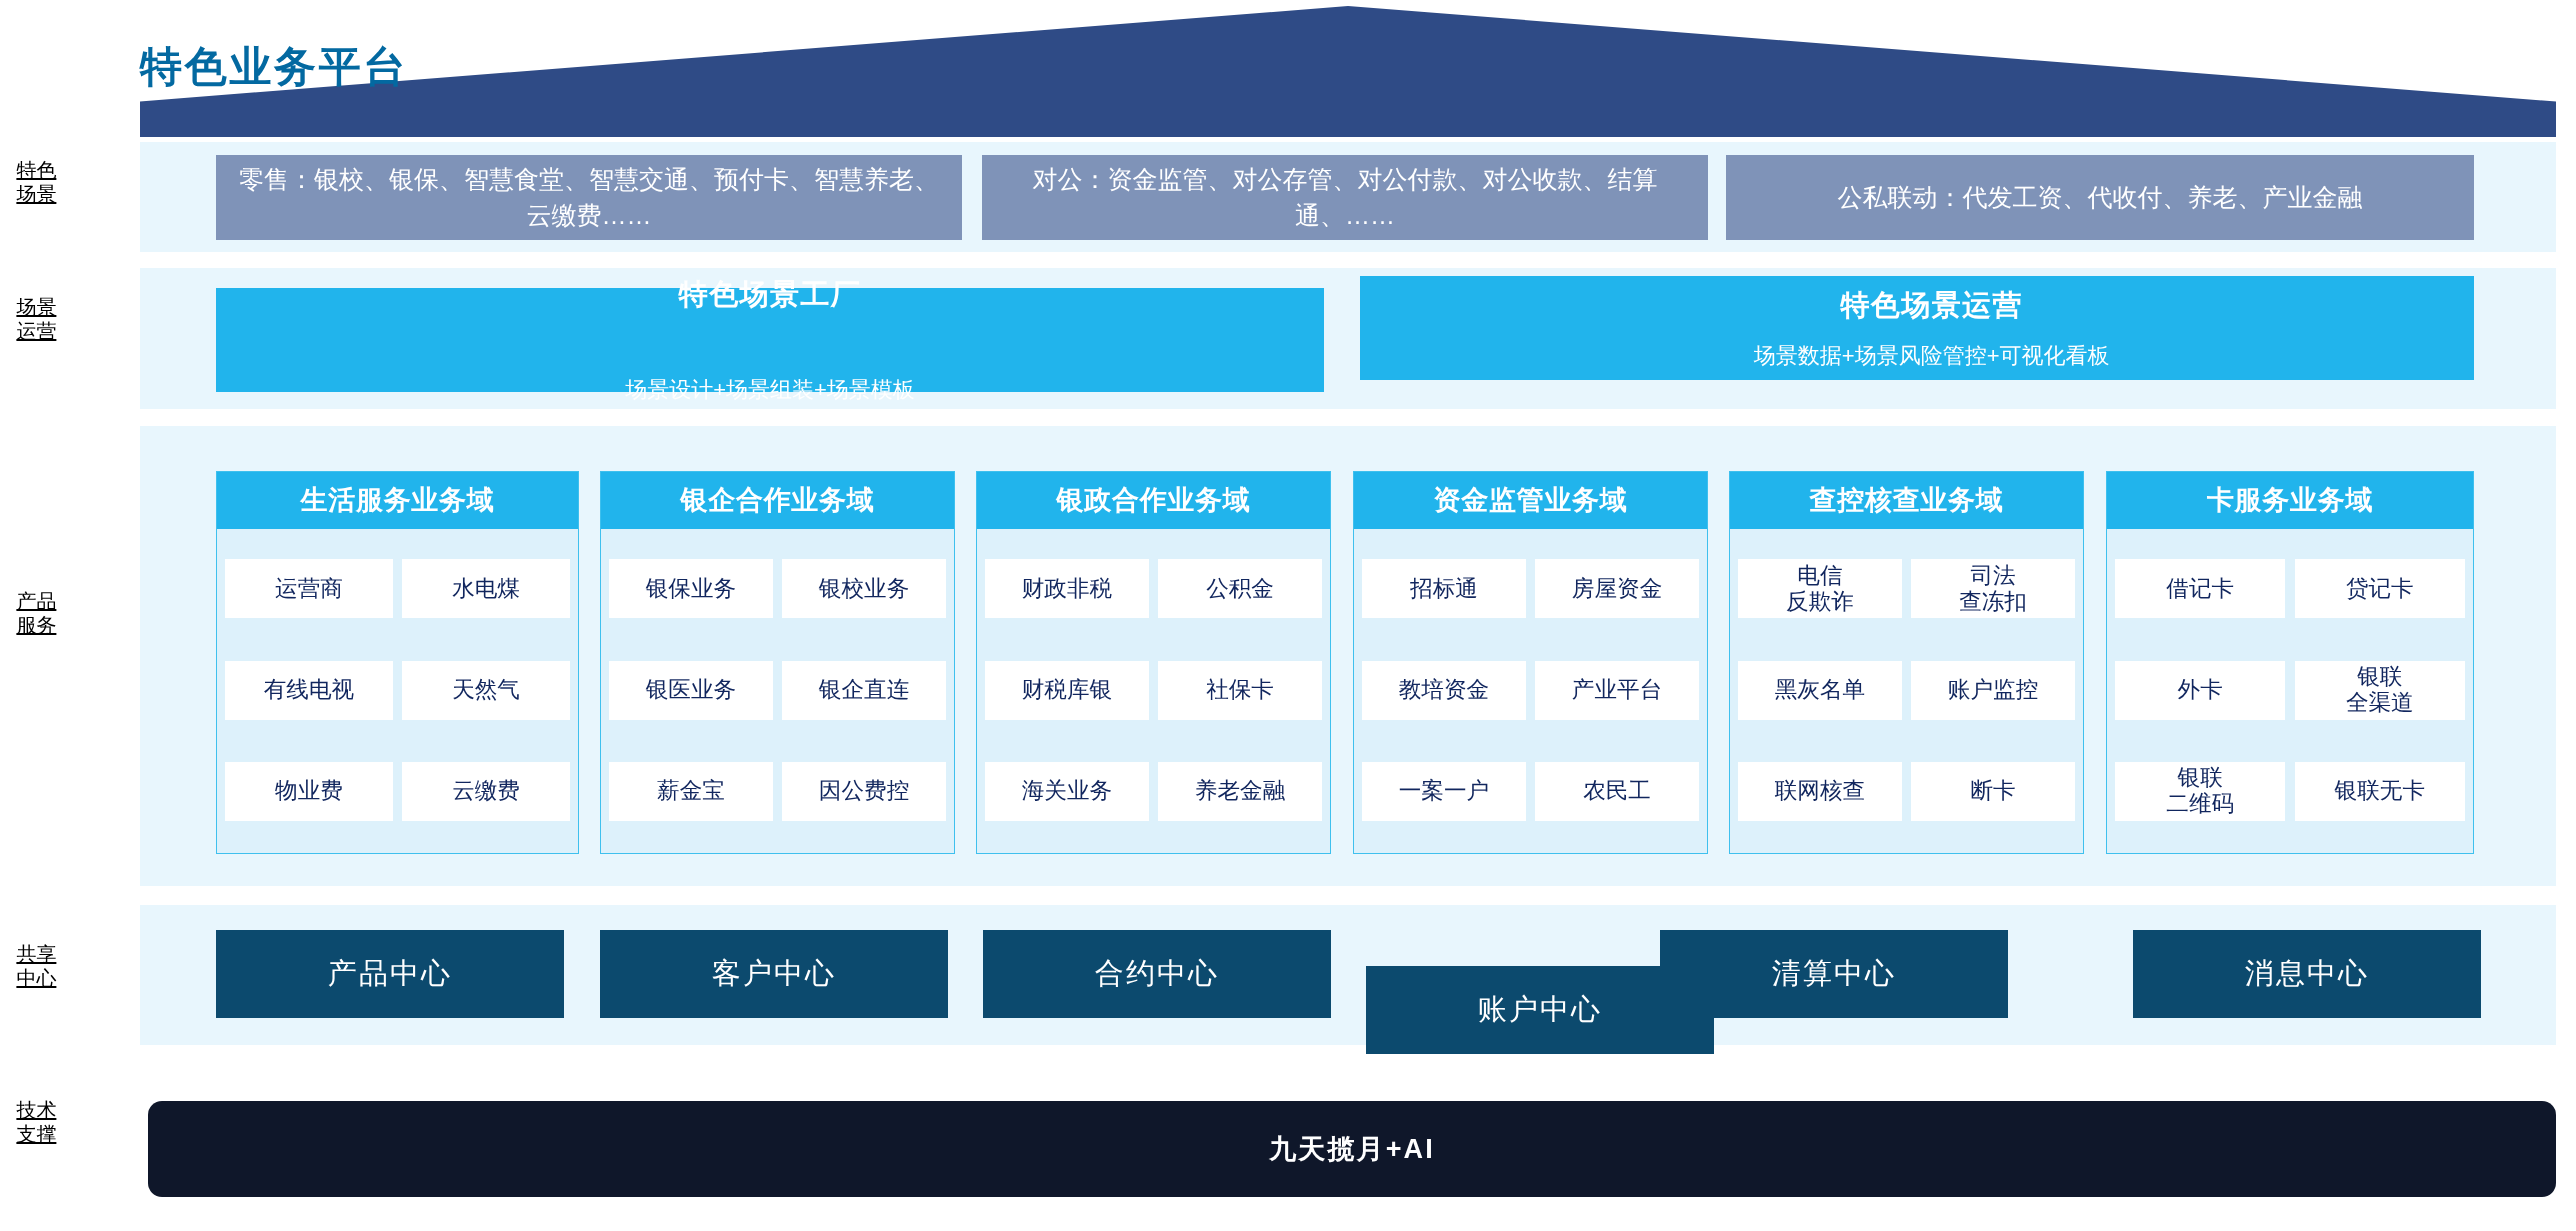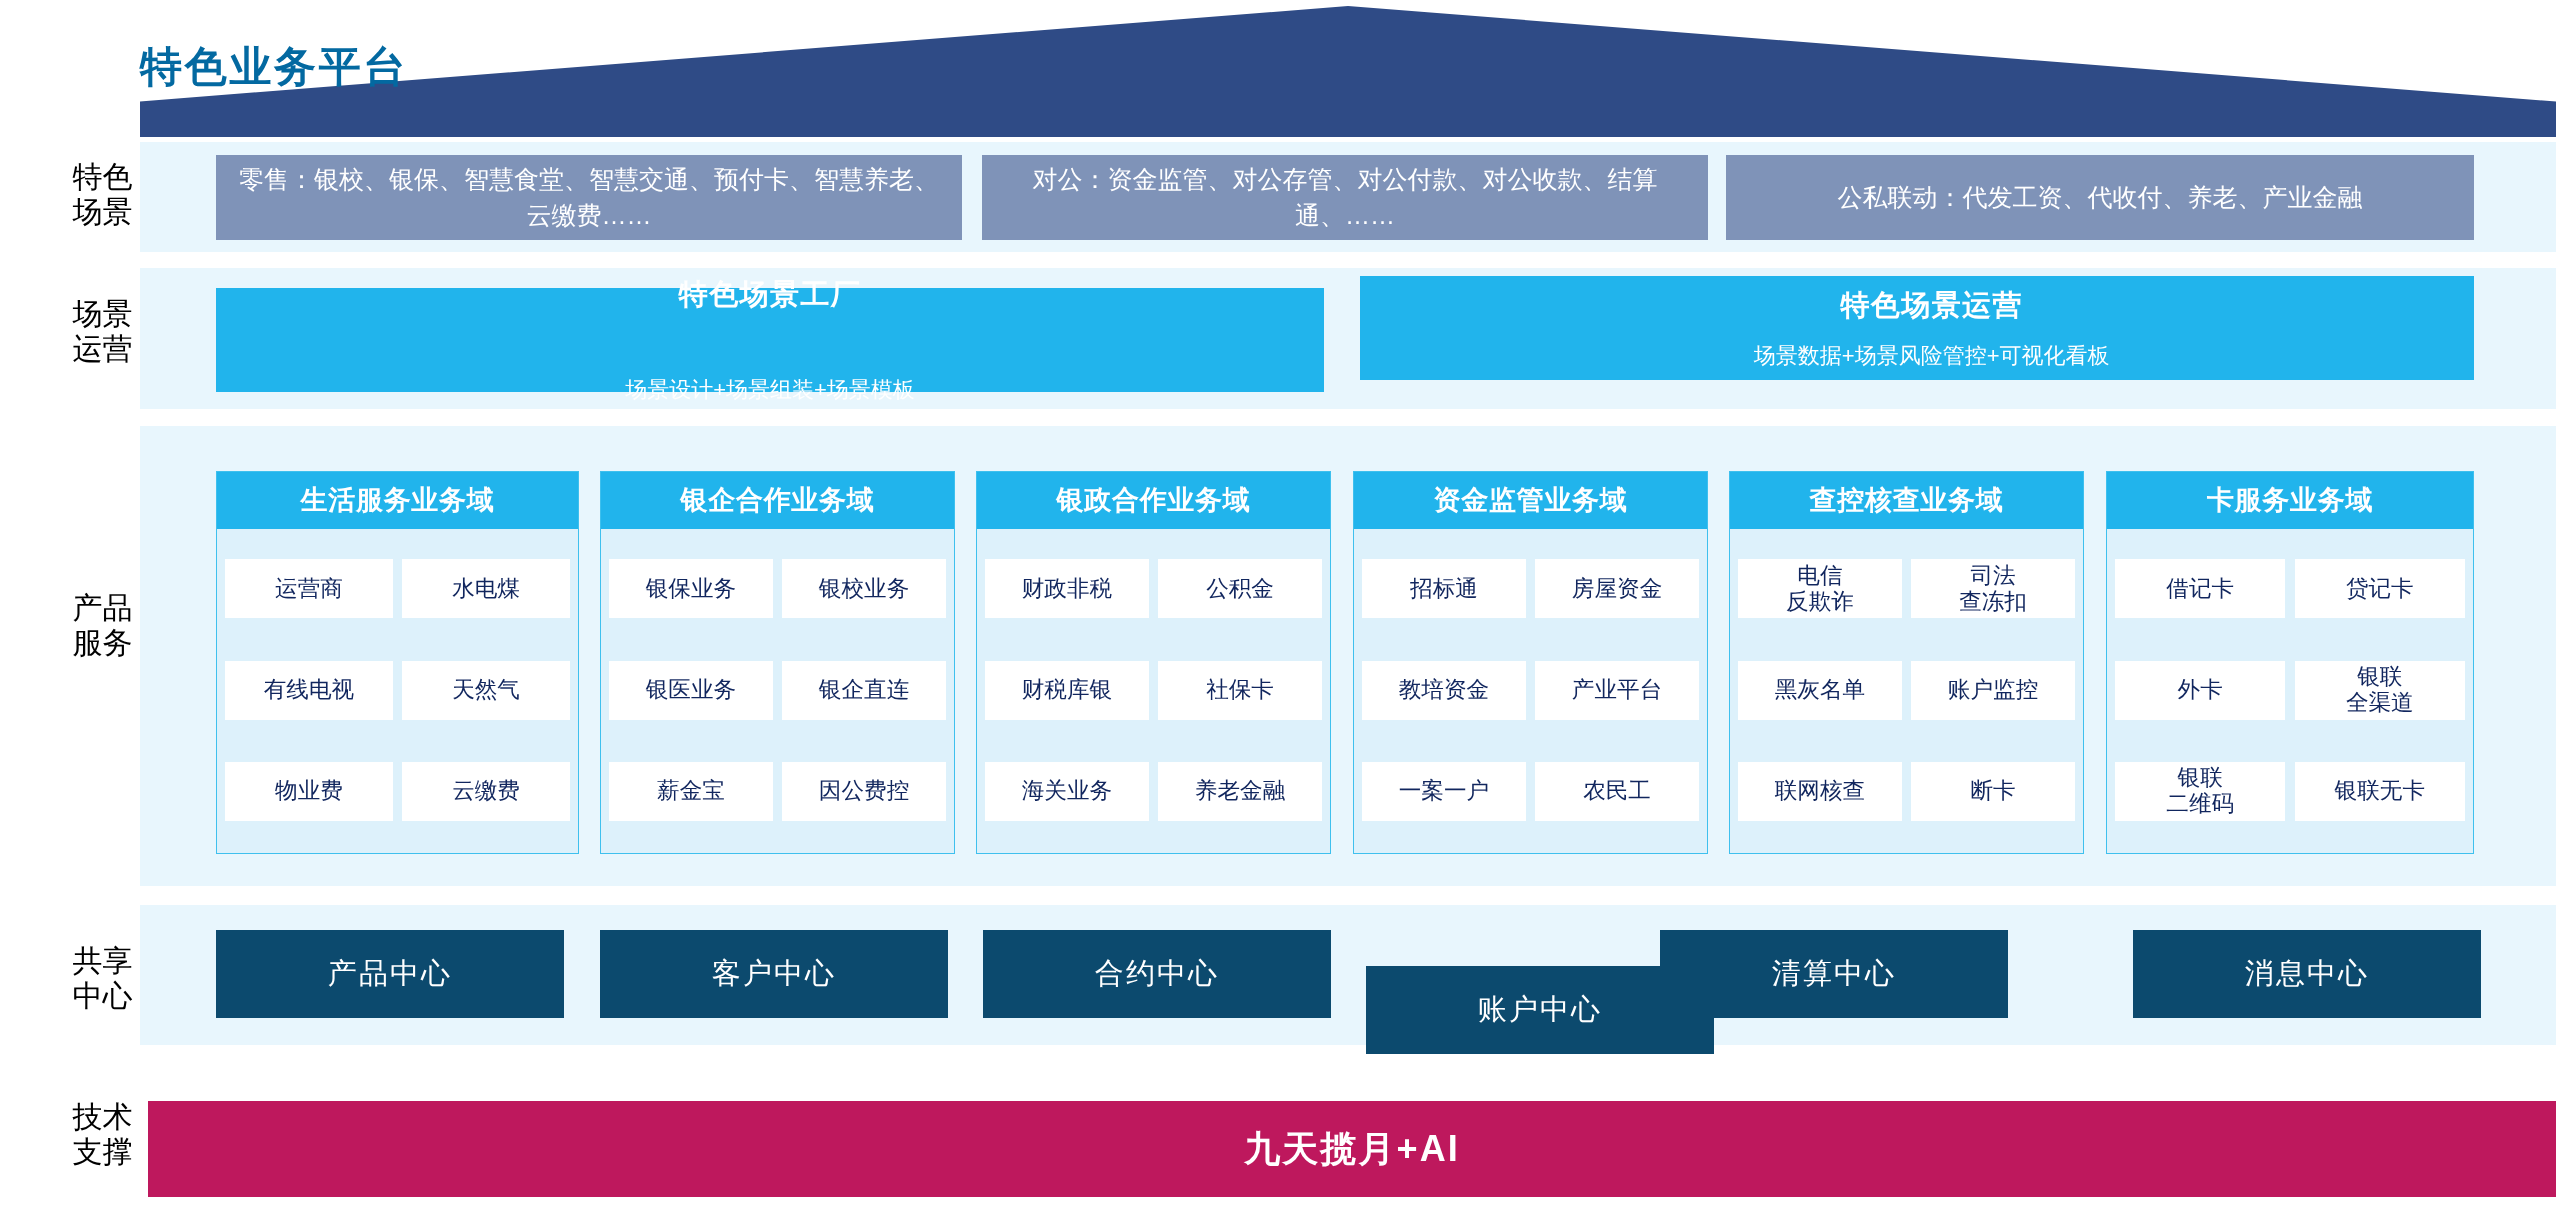--- a/index.html
+++ b/index.html
@@ -39,25 +39,26 @@
     font-weight: bold;
     letter-spacing: 2.7px;
     white-space: nowrap;
   }
 
   
   .row-label {
     position: absolute;
     left: 16.4px;
     width: 116px;
-    text-align: right;
+    text-align: left;
     color: #000000;
-    font-size: 30px;
+    font-size: 20px;
     line-height: 1.18;
     font-weight: normal;
+    text-decoration: underline;
   }
 
   
   .band {
     position: absolute;
     left: 140px;
     width: 2416px;
     background: #e8f6fd;
   }
 
@@ -150,28 +151,29 @@
   .center-box {
     background: #0c4a6e;
     font-size: 29px;
     letter-spacing: 2.1px;
     font-weight: normal;
   }
 
   
   .tech-bar {
     position: absolute;
-    background: #be185d;
+    background: #0f172a;
     display: flex;
     align-items: center;
     justify-content: center;
     color: #ffffff;
-    font-size: 36px;
+    font-size: 27px;
     font-weight: bold;
     letter-spacing: 2.1px;
+    border-radius: 14px;
   }
 </style>
 </head>
 <body>
 
 <div id="canvas">
 
   <div class="roof">
     <svg viewBox="0 0 3530 192" preserveAspectRatio="none">
       <polygon points="1765,0 3530,140 3530,192 0,192 0,140" fill="#2f4b86"></polygon>

